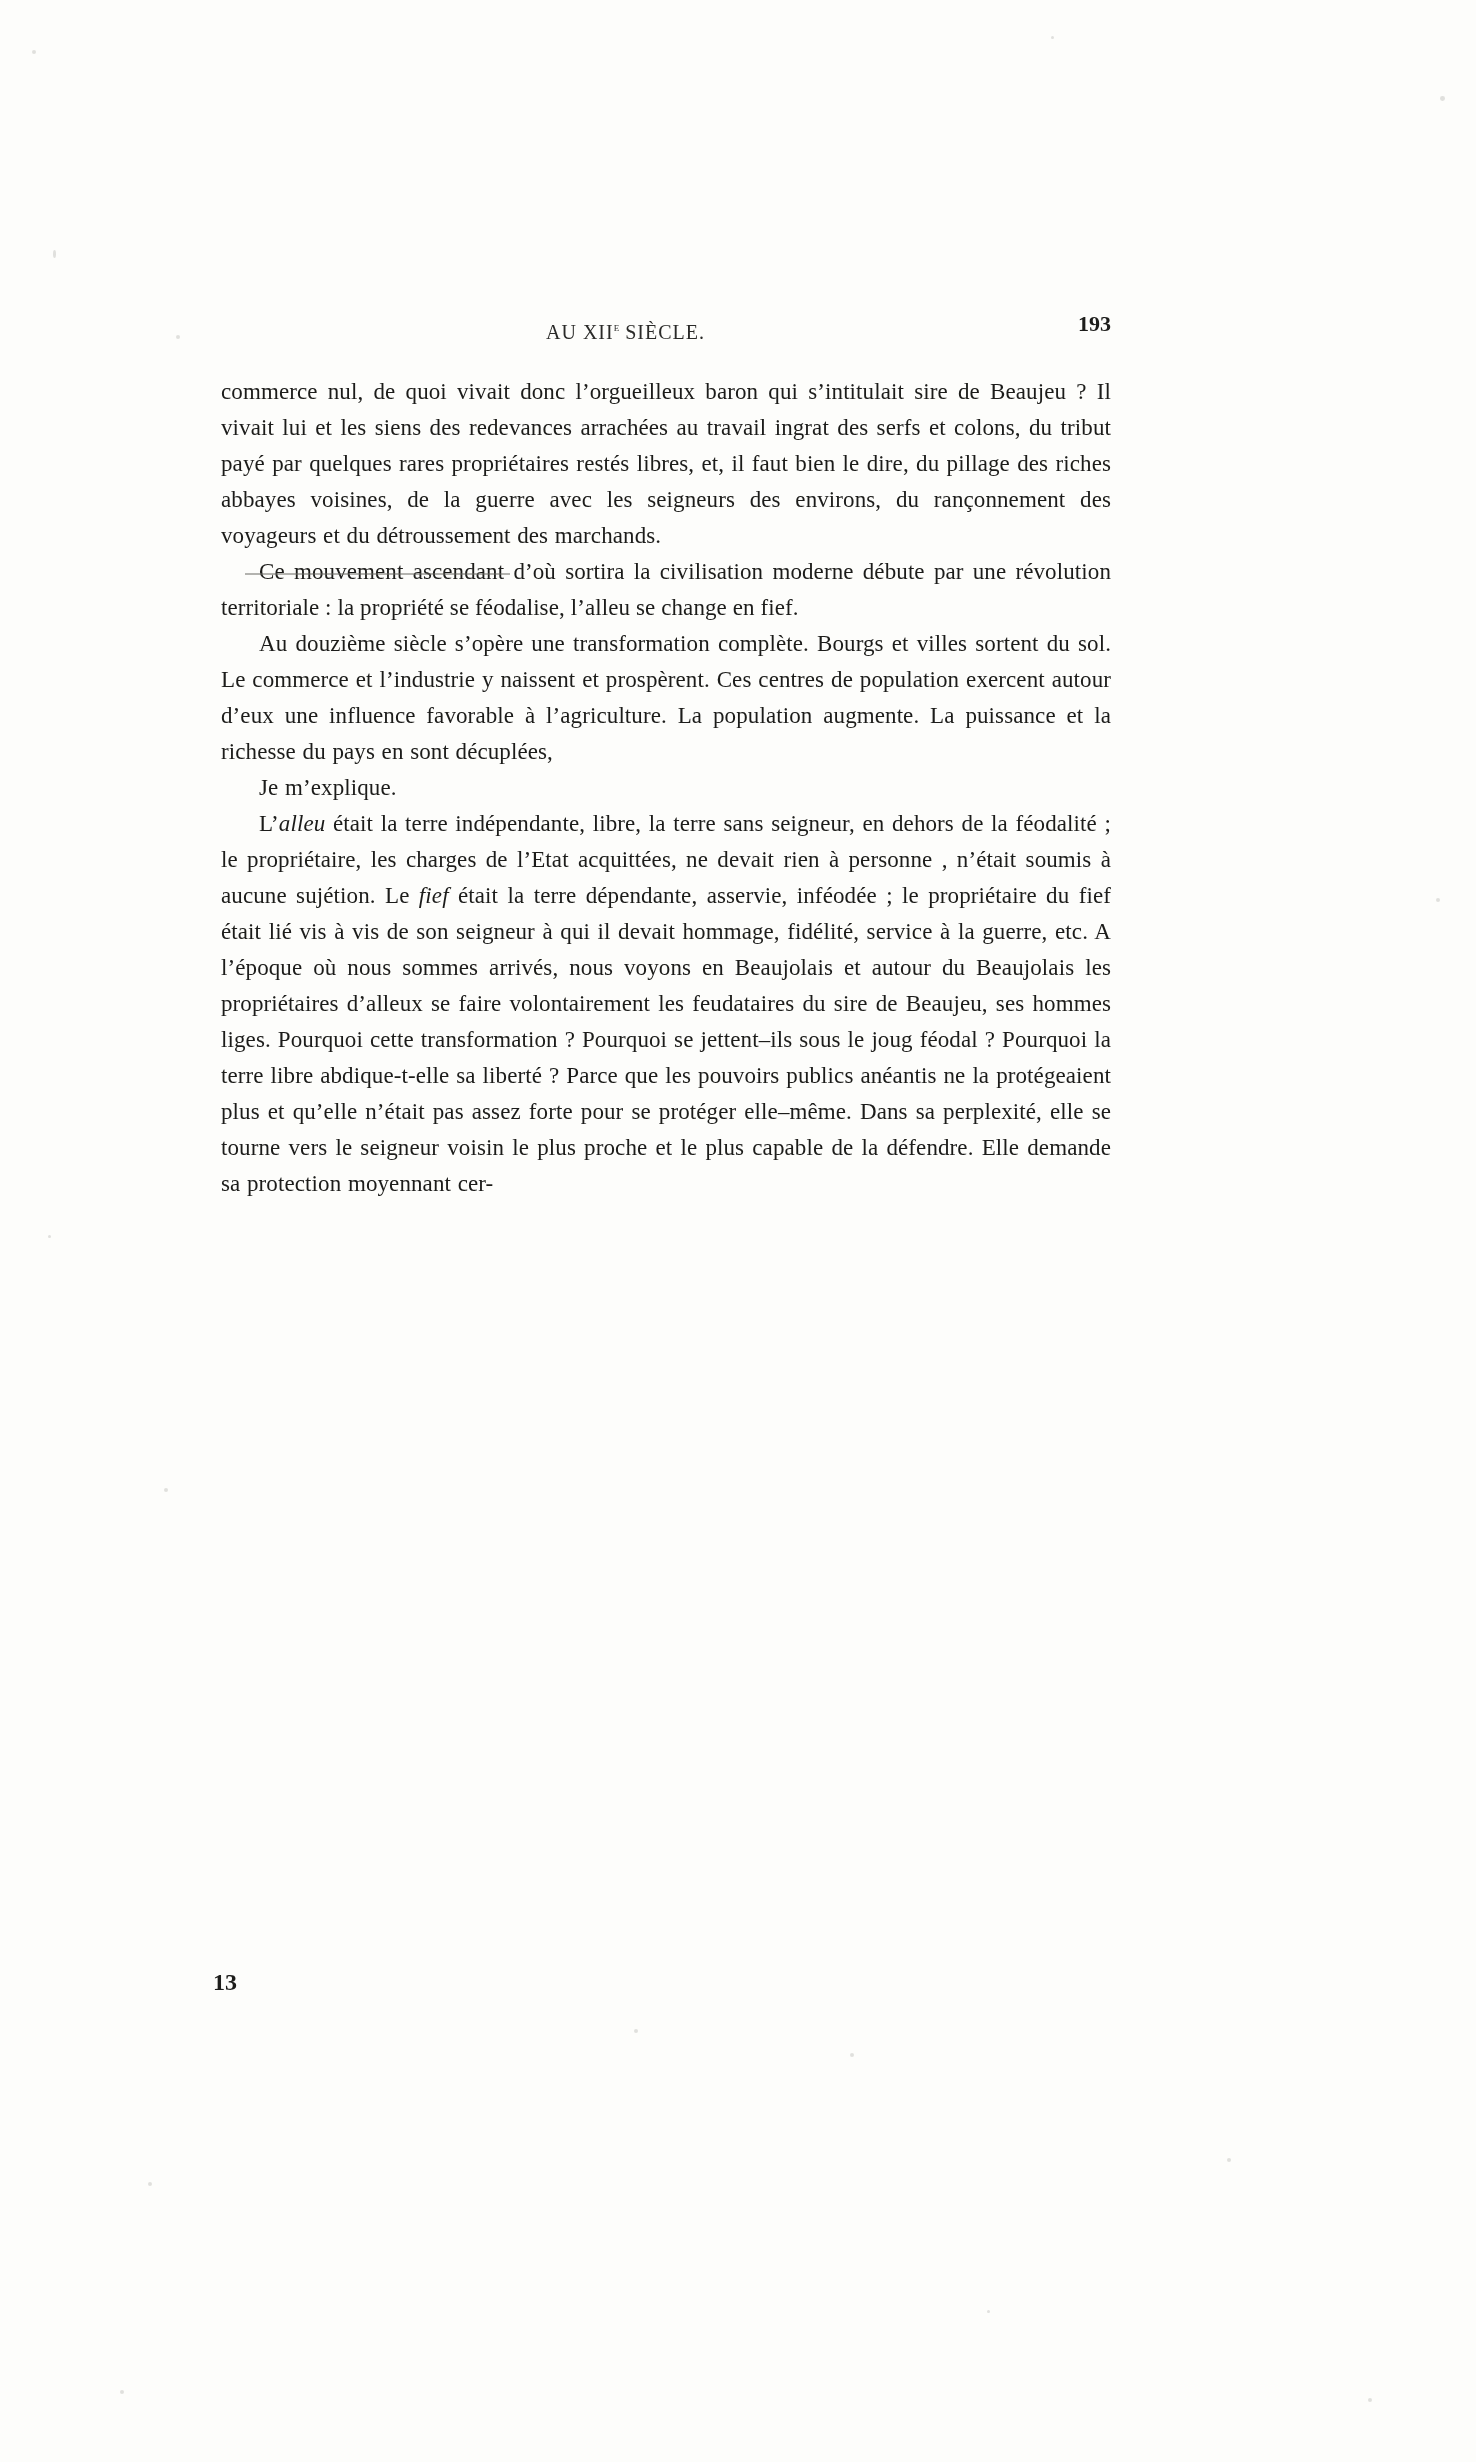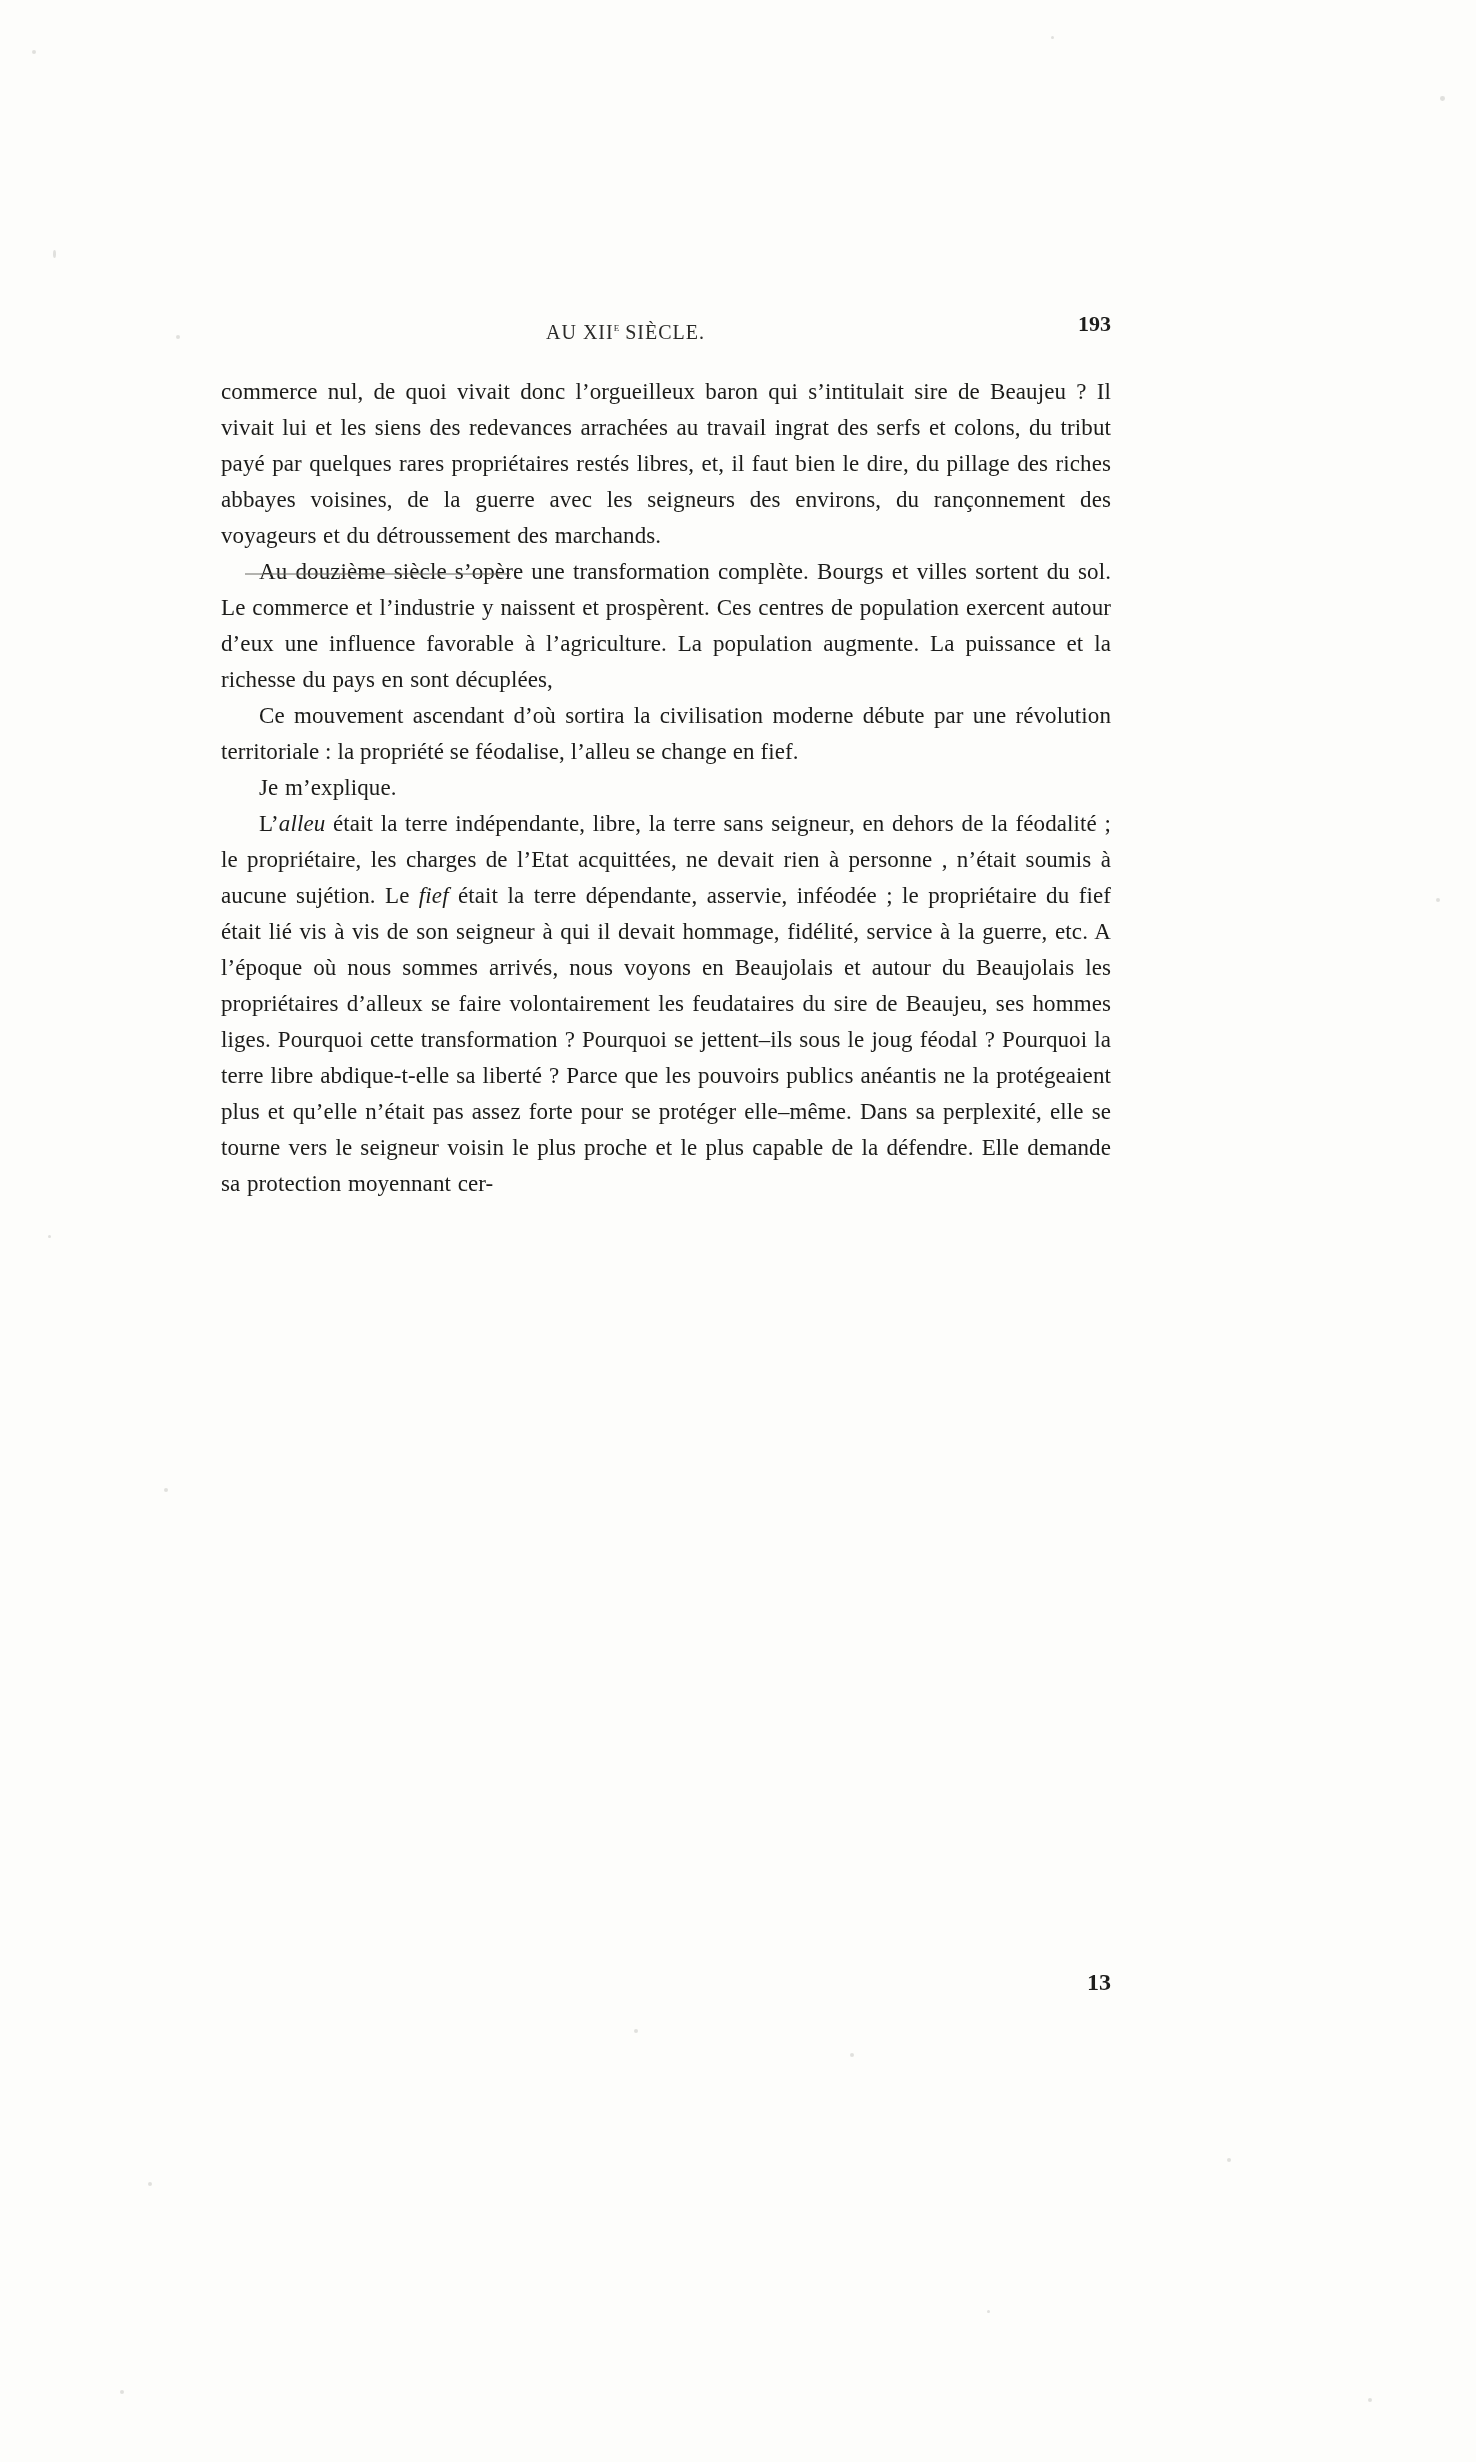--- a/index.html
+++ b/index.html
@@ -87,21 +87,21 @@
     word-spacing: 0px;
   }
   em {
   }
 
   .page-number-bottom {
     position: absolute;
     left: 213px;
     top: 1969px;
     width: 898px;
-    text-align: right;
+    text-align: left;
     font-size: 24px;
     font-weight: 700;
     color: #1d1d1b;
   }
 
   
   .strike {
     position: absolute;
     height: 1.6px;
     background: #6a6a64;
@@ -131,22 +131,22 @@
 
 <div class="content">
 
   <div class="runhead">
     <div class="runhead-title"><span>AU XII</span><sup>e</sup><span> SIÈCLE.</span></div>
     <div class="folio">193</div>
   </div>
 
   <div class="body-text">
     <p class="para noindent">commerce nul, de quoi vivait donc l’orgueilleux baron qui s’intitulait sire de Beaujeu ? Il vivait lui et les siens des redevances arrachées au travail ingrat des serfs et colons, du tribut payé par quelques rares propriétaires restés libres, et, il faut bien le dire, du pillage des riches abbayes voisines, de la guerre avec les seigneurs des environs, du rançonnement des voyageurs et du détroussement des marchands.</p>
+    <p class="para tight">Ce mouvement ascendant d’où sortira la civilisation moderne débute par une révolution territoriale : la propriété se féodalise, l’alleu se change en fief.</p>
     <p class="para">Au douzième siècle s’opère une transformation complète. Bourgs et villes sortent du sol. Le commerce et l’industrie y naissent et prospèrent. Ces centres de population exercent autour d’eux une influence favorable à l’agriculture. La population augmente. La puissance et la richesse du pays en sont décuplées,</p>
-    <p class="para tight">Ce mouvement ascendant d’où sortira la civilisation moderne débute par une révolution territoriale : la propriété se féodalise, l’alleu se change en fief.</p>
     <p class="para">Je m’explique.</p>
     <p class="para" id="final-paragraph"><span>L’</span><em>alleu</em><span> était la terre indépendante, libre, la terre sans seigneur, en dehors de la féodalité ; le propriétaire, les charges de l’Etat acquittées, ne devait rien à personne , n’était soumis à aucune sujétion. Le </span><em>fief</em><span> était la terre dépendante, asservie, inféodée ; le propriétaire du fief était lié vis à vis de son seigneur à qui il devait hommage, fidélité, service à la guerre, etc. A l’époque où nous sommes arrivés, nous voyons en Beaujolais et autour du Beaujolais les propriétaires d’alleux se faire volontairement les feudataires du sire de Beaujeu, ses hommes liges. Pourquoi cette transformation ? Pourquoi se jettent–ils sous le joug féodal ? Pourquoi la terre libre abdique-t-elle sa liberté ? Parce que les pouvoirs publics anéantis ne la protégeaient plus et qu’elle n’était pas assez forte pour se protéger elle–même. Dans sa perplexité, elle se tourne vers le seigneur voisin le plus proche et le plus capable de la défendre. Elle demande sa protection moyennant cer-</span></p>
   </div>
 
 </div>
 
 <div class="page-number-bottom">13</div>
 
 <div class="strike" style="left:245px; top:573px; width:265px;"></div>
 

